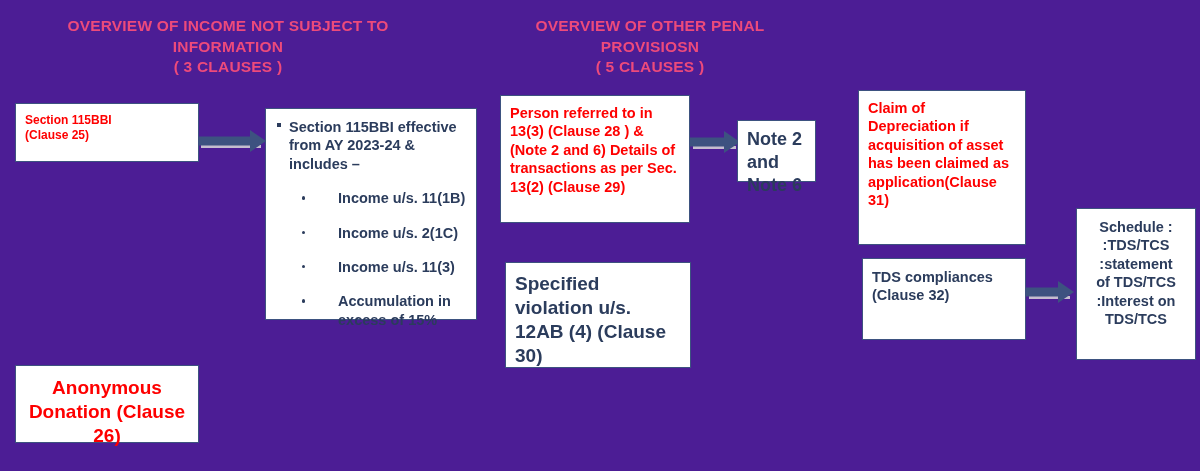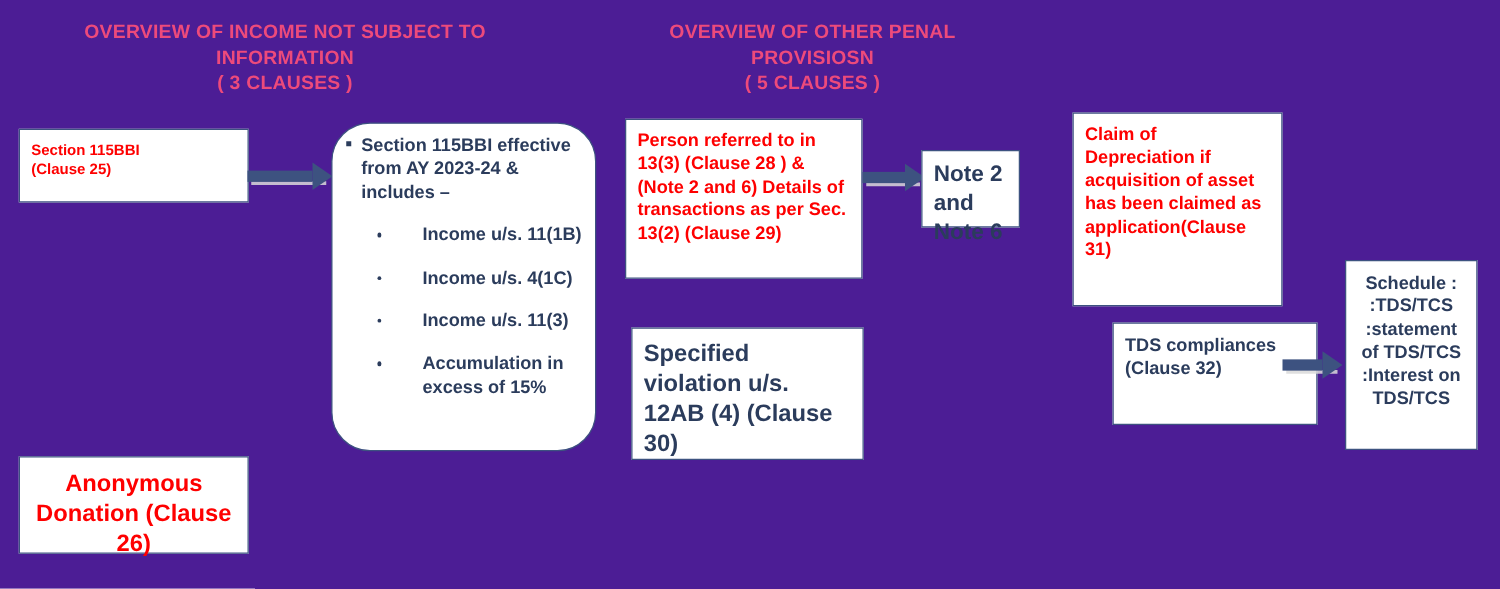--- a/index.html
+++ b/index.html
@@ -138,34 +138,34 @@
       <div>(Clause 25)</div>
     </div>
   </div>
 
   <div class="arrow" style="left:198px; top:141px; width:68px;">
     <div class="shadow" style="width:60px;"></div>
     <div class="shaft" style="width:52px;"></div>
     <div class="head" style="left:52px;"></div>
   </div>
 
-  <div class="box" style="left:265px; top:98px; width:212px; height:263px;border-radius:31px;">
+  <div class="box" style="left:265px; top:108px; width:212px; height:212px;">
     <div class="inner navy" style="padding:9px 8px 5px 10px;">
       <div class="b2main">
         <span class="sqbullet"></span>
         <span>Section 115BBI effective from AY 2023-24 &amp; includes –</span>
       </div>
       <ul class="sublist">
         <li>
           <span class="dot"></span>
           <span>Income u/s. 11(1B)</span>
         </li>
         <li>
           <span class="dot"></span>
-          <span>Income u/s. 4(1C)</span>
+          <span>Income u/s. 2(1C)</span>
         </li>
         <li>
           <span class="dot"></span>
           <span>Income u/s. 11(3)</span>
         </li>
         <li>
           <span class="dot"></span>
           <span>Accumulation in excess of 15%</span>
         </li>
       </ul>
@@ -191,31 +191,31 @@
   </div>
 
   <div class="box" style="left:505px; top:262px; width:186px; height:106px;">
     <div class="inner lft navy" style="font-size:19px; padding-top:9px;">Specified violation u/s. 12AB (4) (Clause 30)</div>
   </div>
 
   <div class="box" style="left:858px; top:90px; width:168px; height:155px;">
     <div class="inner lft red" style="font-size:14.5px; padding-top:8px;">Claim of Depreciation if acquisition of asset has been claimed as application(Clause 31)</div>
   </div>
 
-  <div class="box" style="left:862px; top:258px; width:164px; height:82px;margin-left:28px;">
+  <div class="box" style="left:862px; top:258px; width:164px; height:82px;">
     <div class="inner lft navy" style="font-size:14.5px; padding-top:9px;">TDS compliances (Clause 32)</div>
   </div>
 
   <div class="arrow" style="left:1026px; top:292px; width:48px;">
     <div class="shadow" style="width:41px;"></div>
     <div class="shaft" style="width:32px;"></div>
     <div class="head" style="left:32px;"></div>
   </div>
 
-  <div class="box" style="left:1076px; top:208px; width:106px; height:152px;">
+  <div class="box" style="left:1076px; top:208px; width:120px; height:152px;">
     <div class="inner ctr navy" style="font-size:14.5px; padding-top:9px;">
       <div>Schedule :</div>
       <div>:TDS/TCS</div>
       <div>:statement</div>
       <div>of TDS/TCS</div>
       <div>:Interest on</div>
       <div>TDS/TCS</div>
     </div>
   </div>
 

